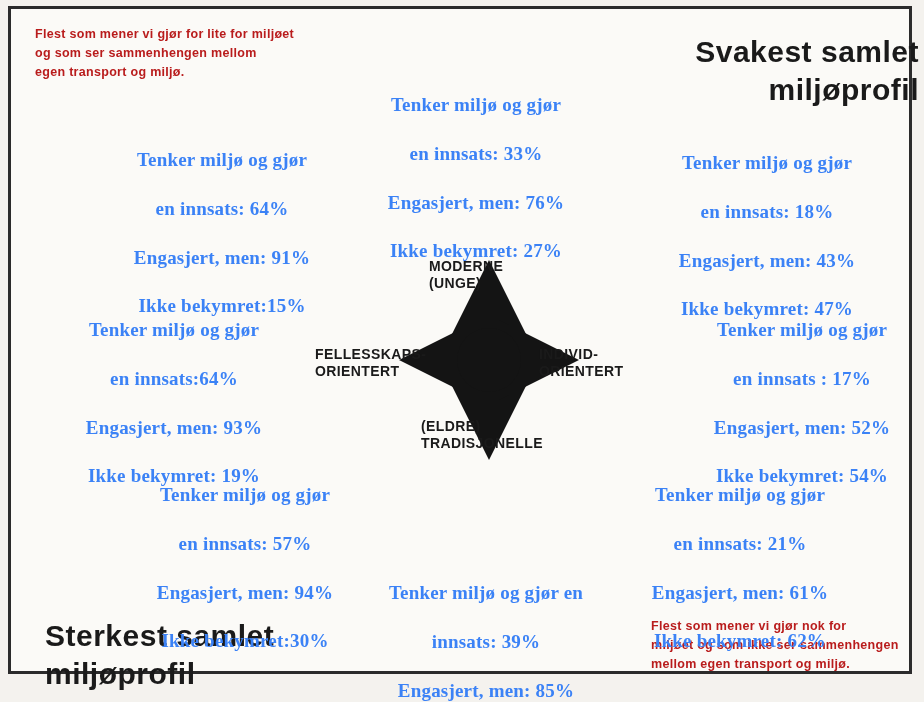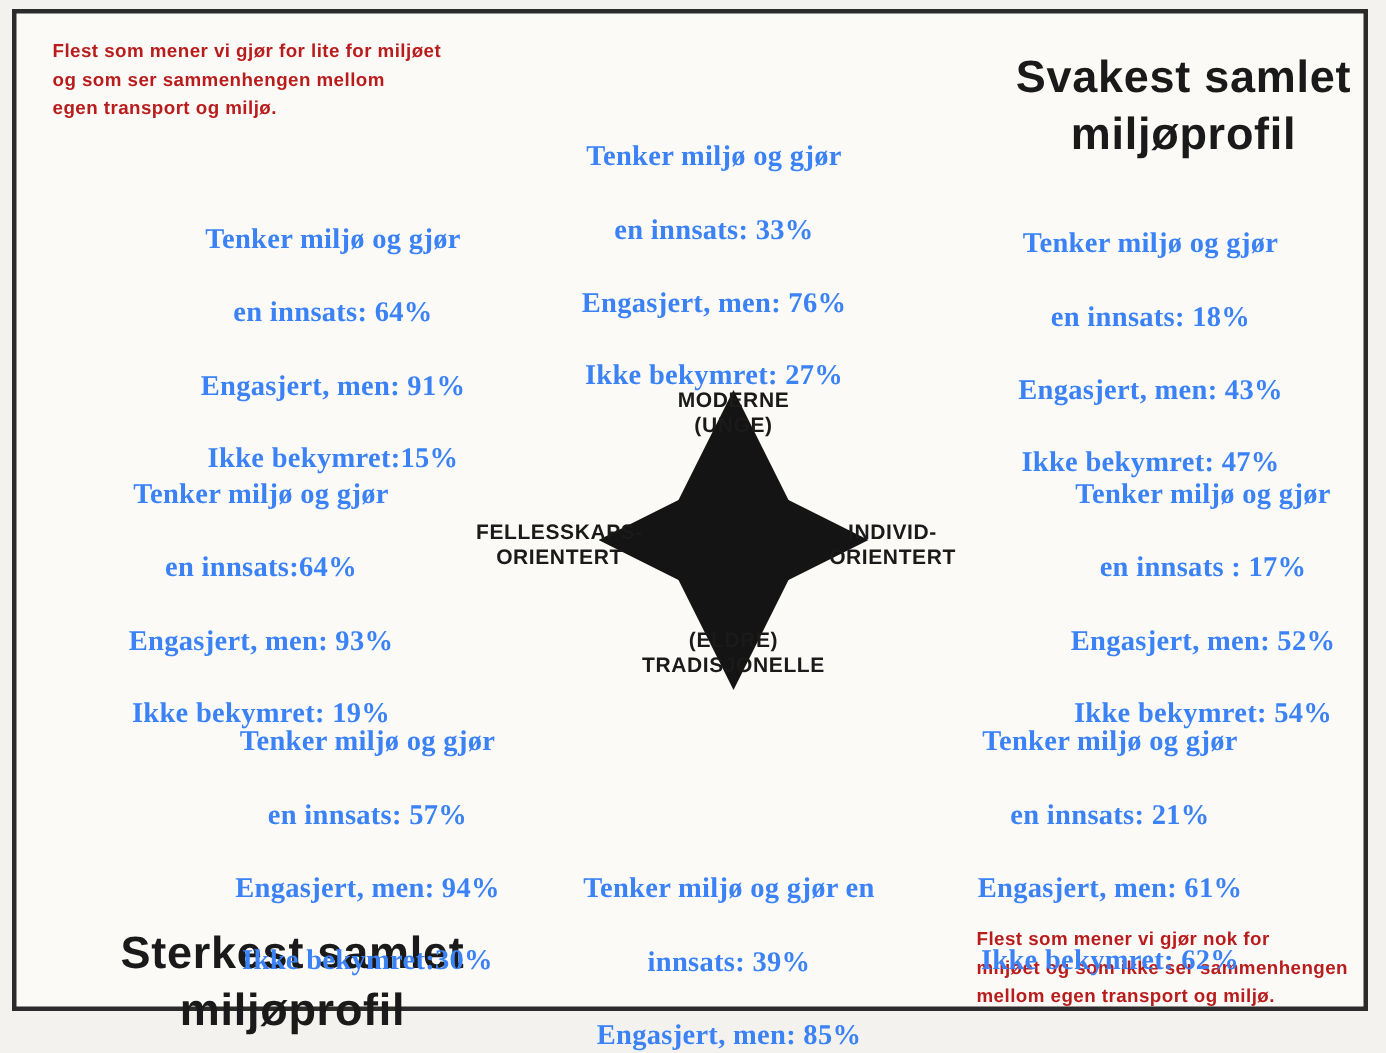--- a/index.html
+++ b/index.html
@@ -55,21 +55,21 @@
 
   .corner-title {
     position: absolute;
     font-family: "Liberation Sans", sans-serif;
     font-weight: bold;
     font-size: 30px;
     line-height: 1.25;
     color: #1a1a1a;
     letter-spacing: 0.5px;
   }
-  .corner-title div { white-space: nowrap; text-align: center; }
+  .corner-title div { white-space: nowrap; }
 
   
   #axis {
     position: absolute;
     left: 300px;
     top: 243px;
     width: 340px;
     height: 220px;
   }
   #hub {
@@ -81,21 +81,20 @@
     background: #141414;
     border-radius: 50%;
   }
   .ax-label {
     position: absolute;
     font-family: "Liberation Sans", sans-serif;
     font-weight: bold;
     font-size: 14px;
     line-height: 1.2;
     color: #1a1a1a;
-    text-align: center;
     letter-spacing: 0.4px;
   }
   .ax-label div { white-space: nowrap; }
 
   #lbl-top { left: 118px; top: 6px; width: 120px; }
   #lbl-bottom { left: 110px; top: 166px; width: 136px; }
   #lbl-left { left: 4px; top: 94px; width: 116px; }
   #lbl-right { left: 228px; top: 94px; width: 112px; }
 
   #caption {

